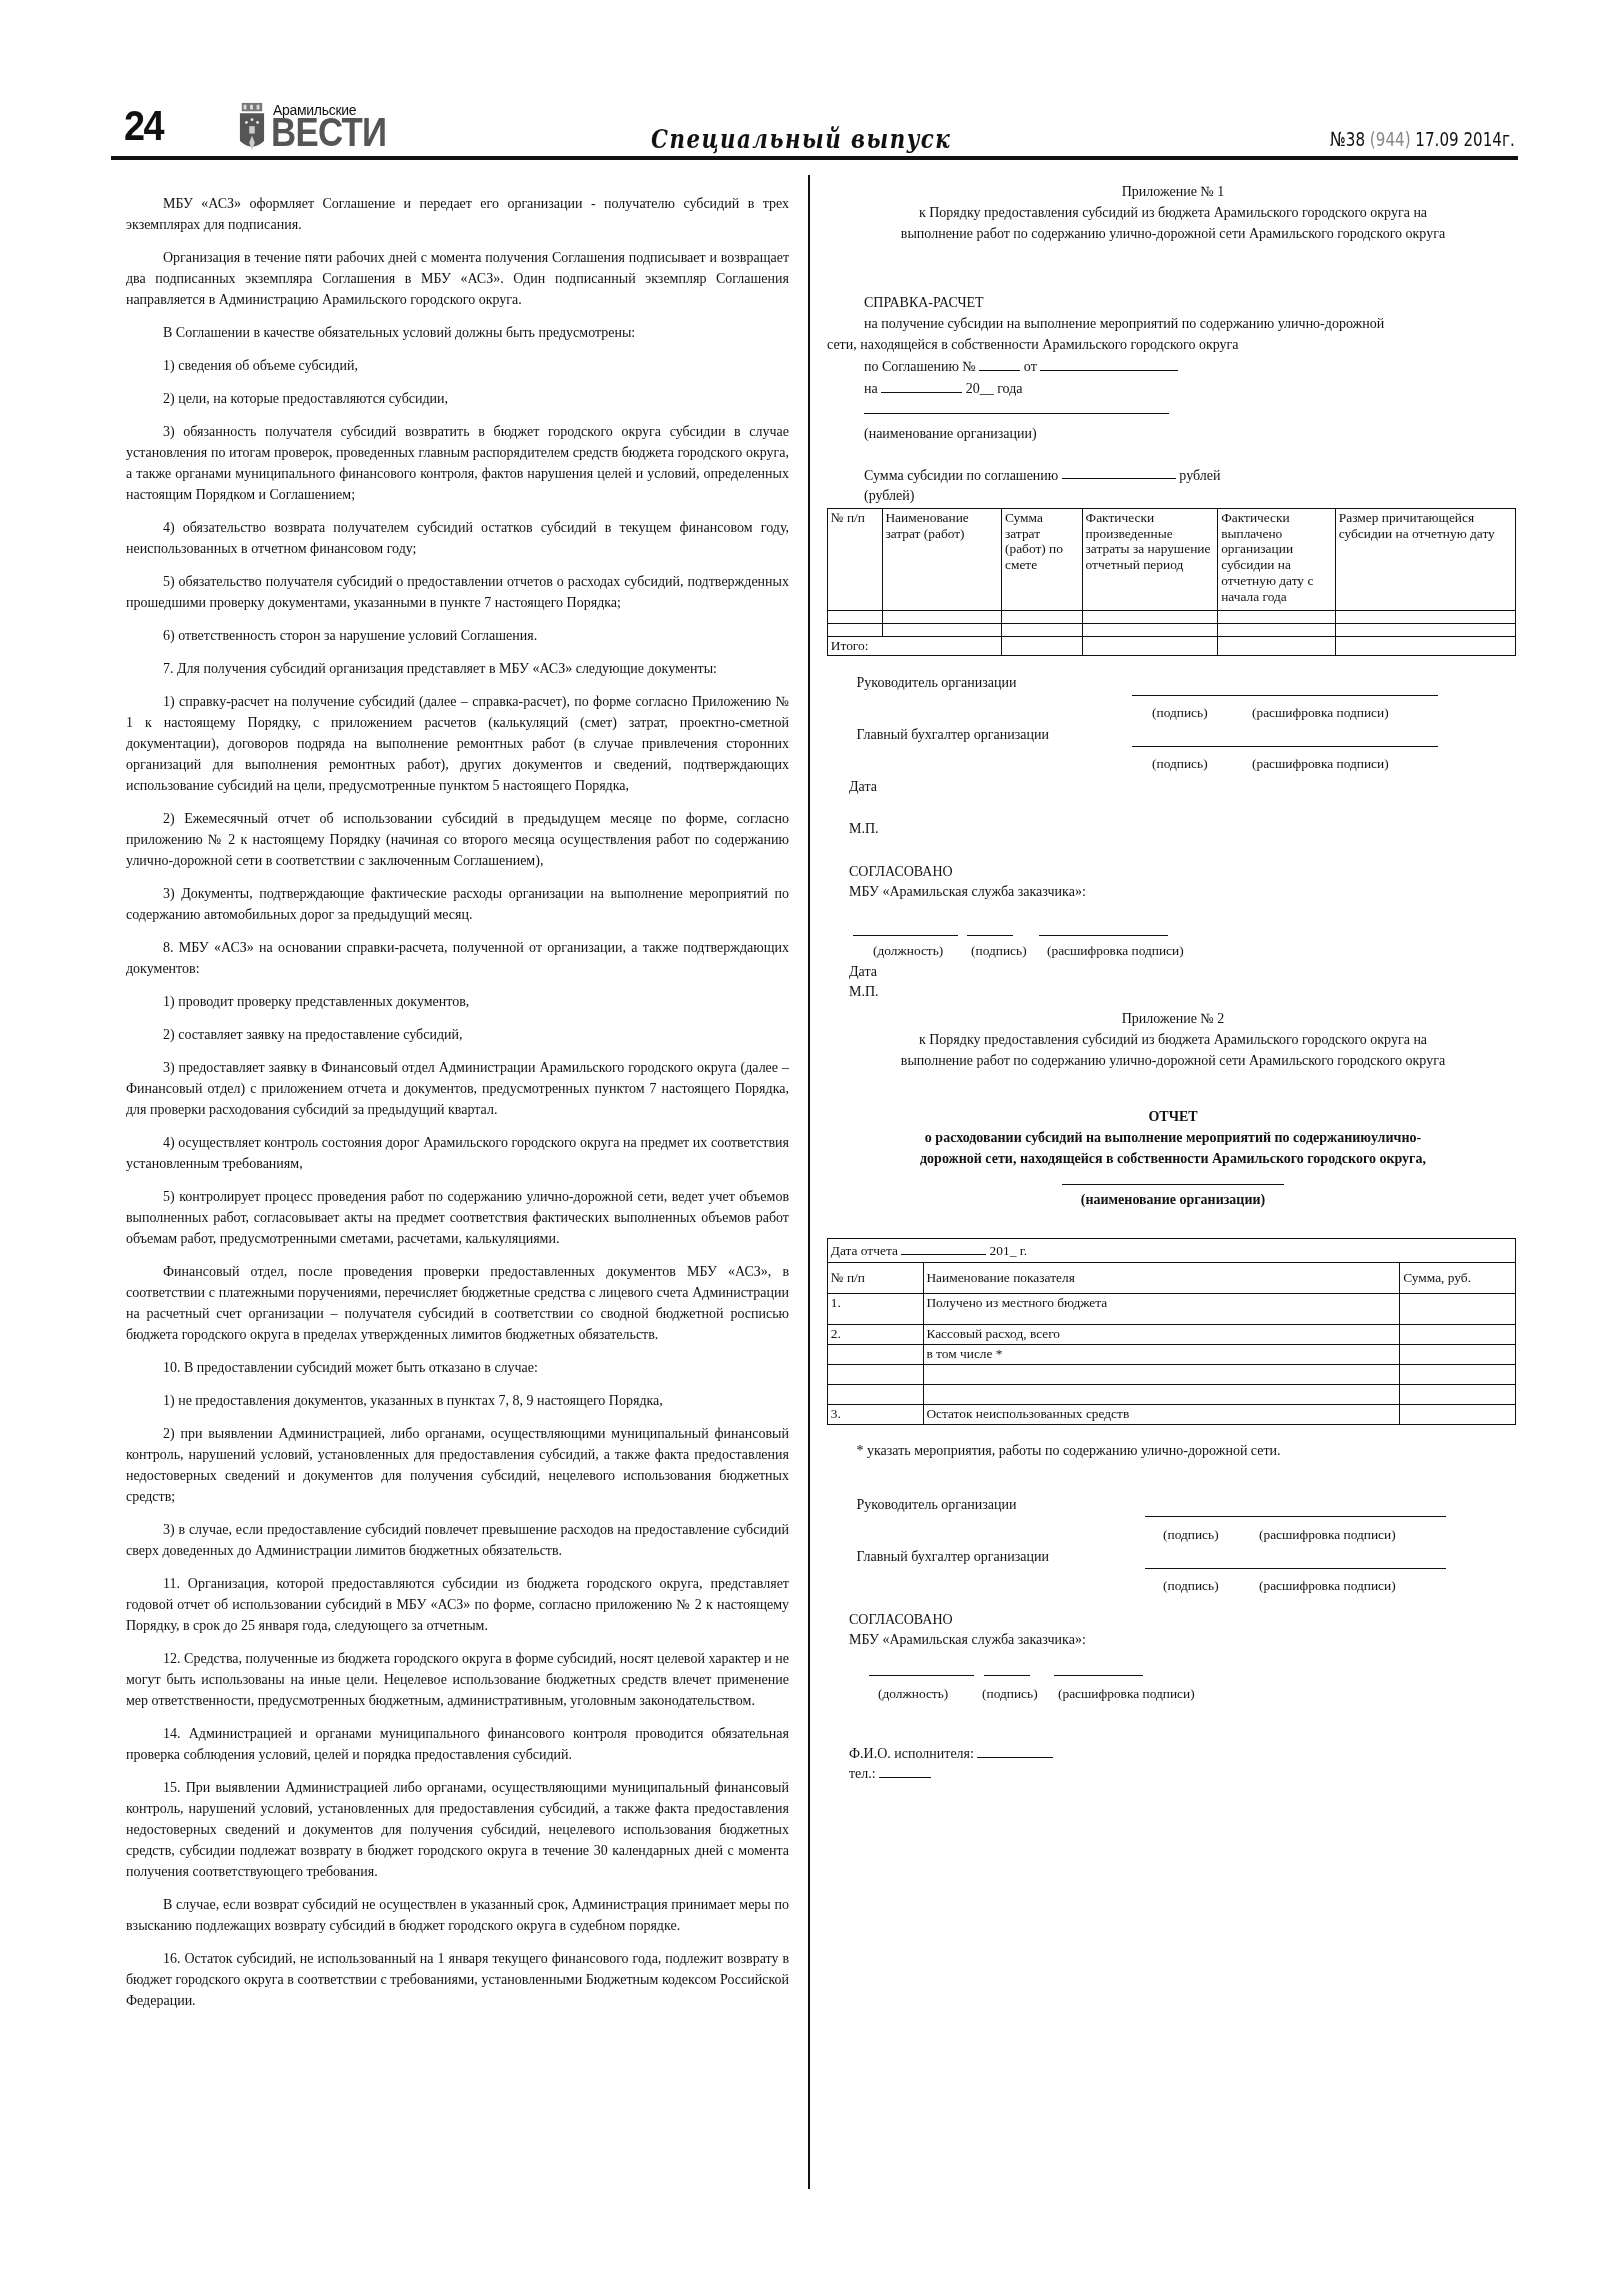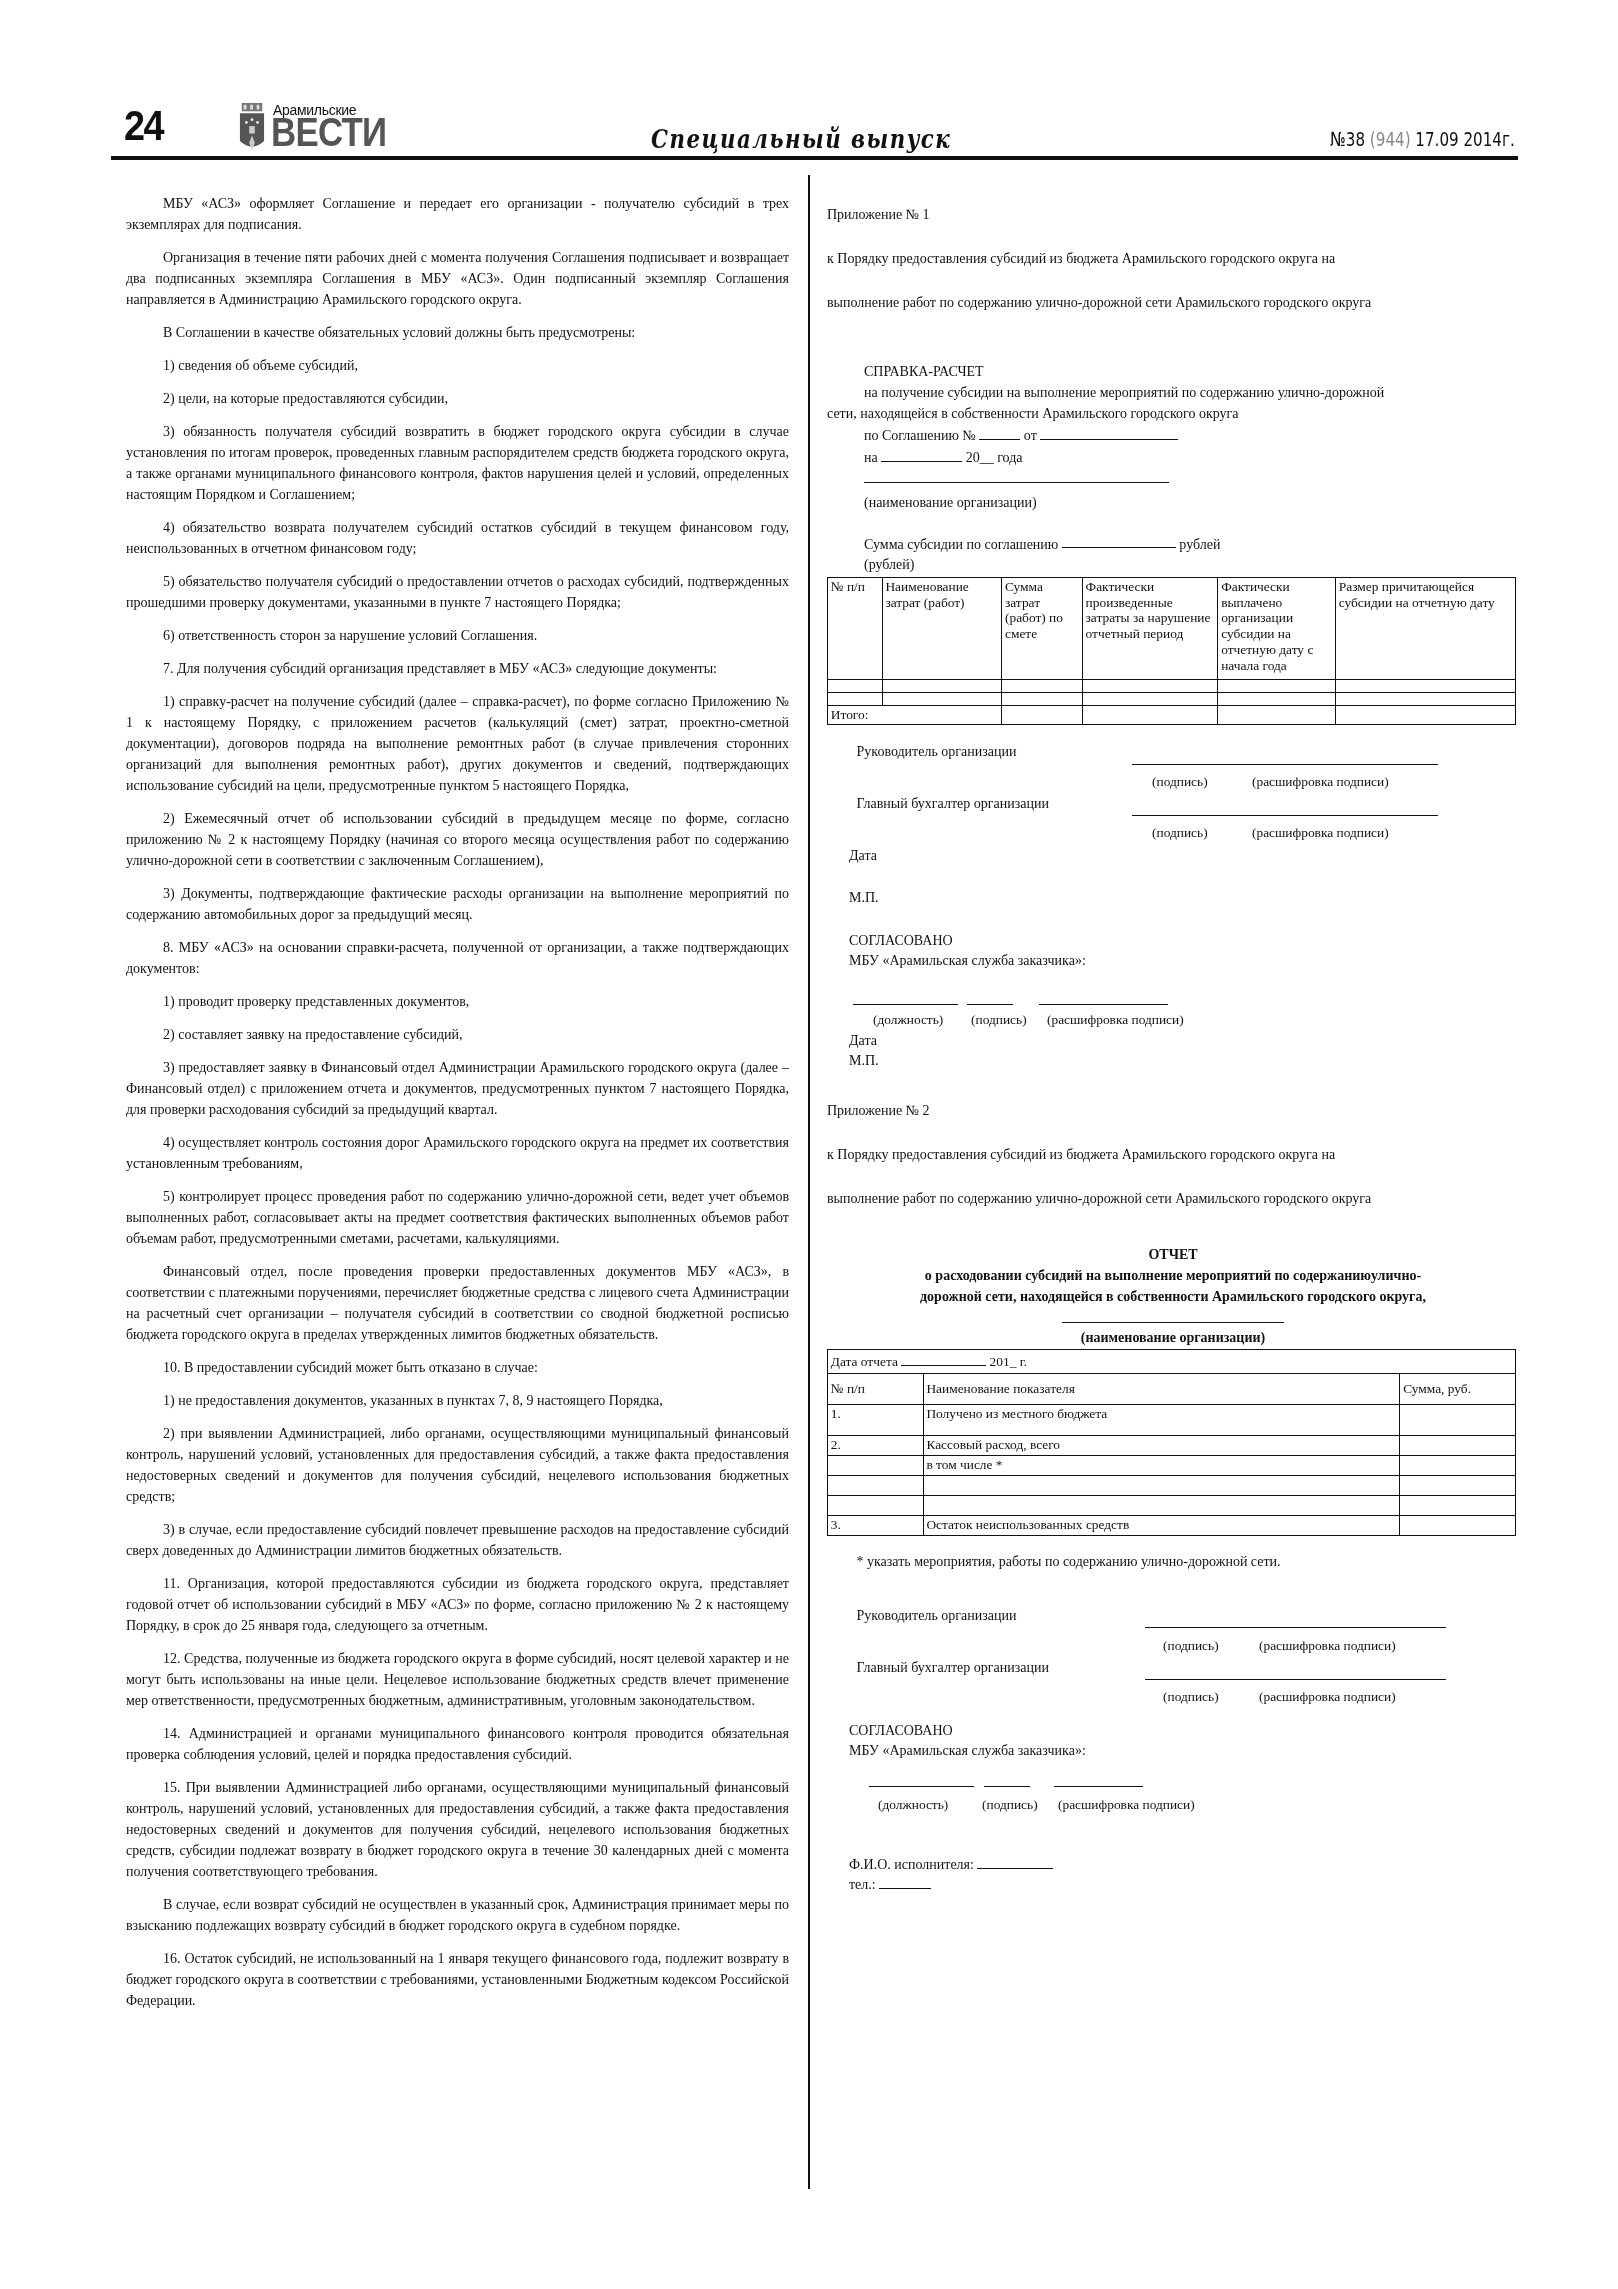--- a/index.html
+++ b/index.html
@@ -16,21 +16,21 @@
   .issue { position: absolute; right: 3.7px; top: 28px; font-family: "DejaVu Sans", sans-serif; font-size: 19.4px; color: #111; transform: scaleX(0.78); transform-origin: right; }
   .issue .gray { color: #888; }
   .hdr-rule { position: absolute; left: 111px; top: 156px; width: 1407px; height: 3.7px; background: #111; }
 
   
   .col-left { position: absolute; left: 114px; top: 181px; width: 687px; font-size: 14px; line-height: 21px; text-align: justify; }
   .col-left p { margin: 12px; text-indent: 37px; }
   .divider { position: absolute; left: 808px; top: 175px; width: 1.8px; height: 2014px; background: #111; }
   .col-right { position: absolute; left: 827px; top: 181px; width: 692px; font-size: 14px; line-height: 21px; }
 
-  .r { text-align: left; margin-top: 23px; }
+  .r { text-align: center; }
   .c { text-align: center; }
   .ind { padding-left: 37px; }
   .b { font-weight: bold; }
   .blank { display: inline-block; border-bottom: 0.9px solid #111; height: 14.8px; vertical-align: baseline; }
 
   table.form { border-collapse: collapse; width: 689px; font-size: 13.4px; line-height: 15.7px; }
   table.form td { border: 1.4px solid #111; vertical-align: top; padding: 0.9px 2.8px; text-align: left; }
   table.form td.l { text-align: left; }
   .sigline { position: absolute; border-bottom: 1.4px solid #111; height: 0; }
   .siglabel { position: absolute; font-size: 13.4px; }
@@ -183,21 +183,21 @@
     <div class="r">Приложение № 2</div>
     <div class="r">к Порядку предоставления субсидий из бюджета Арамильского городского округа на</div>
     <div class="r">выполнение работ по содержанию улично-дорожной сети Арамильского городского округа</div>
     <div style="height:35px"></div>
     <div class="c b">ОТЧЕТ</div>
     <div class="c b">о расходовании субсидий на выполнение мероприятий по содержаниюулично-</div>
     <div class="c b">дорожной сети, находящейся в собственности Арамильского городского округа,</div>
     <div class="c" style="height:20px"><span class="blank" style="width:222px"></span></div>
     <div class="c b">(наименование организации)</div>
 
-    <table class="form" style="margin-top:1px">
+    <table class="form" style="margin-top:28px">
       <tbody>
           <tr style="height:24px">
         <td colspan="3" style="vertical-align:middle"><span>Дата отчета</span> <span class="blank" style="width:85px;height:11px"></span> <span>201_ г.</span></td>
       </tr>
       <tr style="height:31px">
         <td style="width:89px;vertical-align:middle">№ п/п</td>
         <td style="vertical-align:middle">Наименование показателя</td>
         <td style="width:109px;vertical-align:middle">Сумма, руб.</td>
       </tr>
       <tr style="height:31px">

